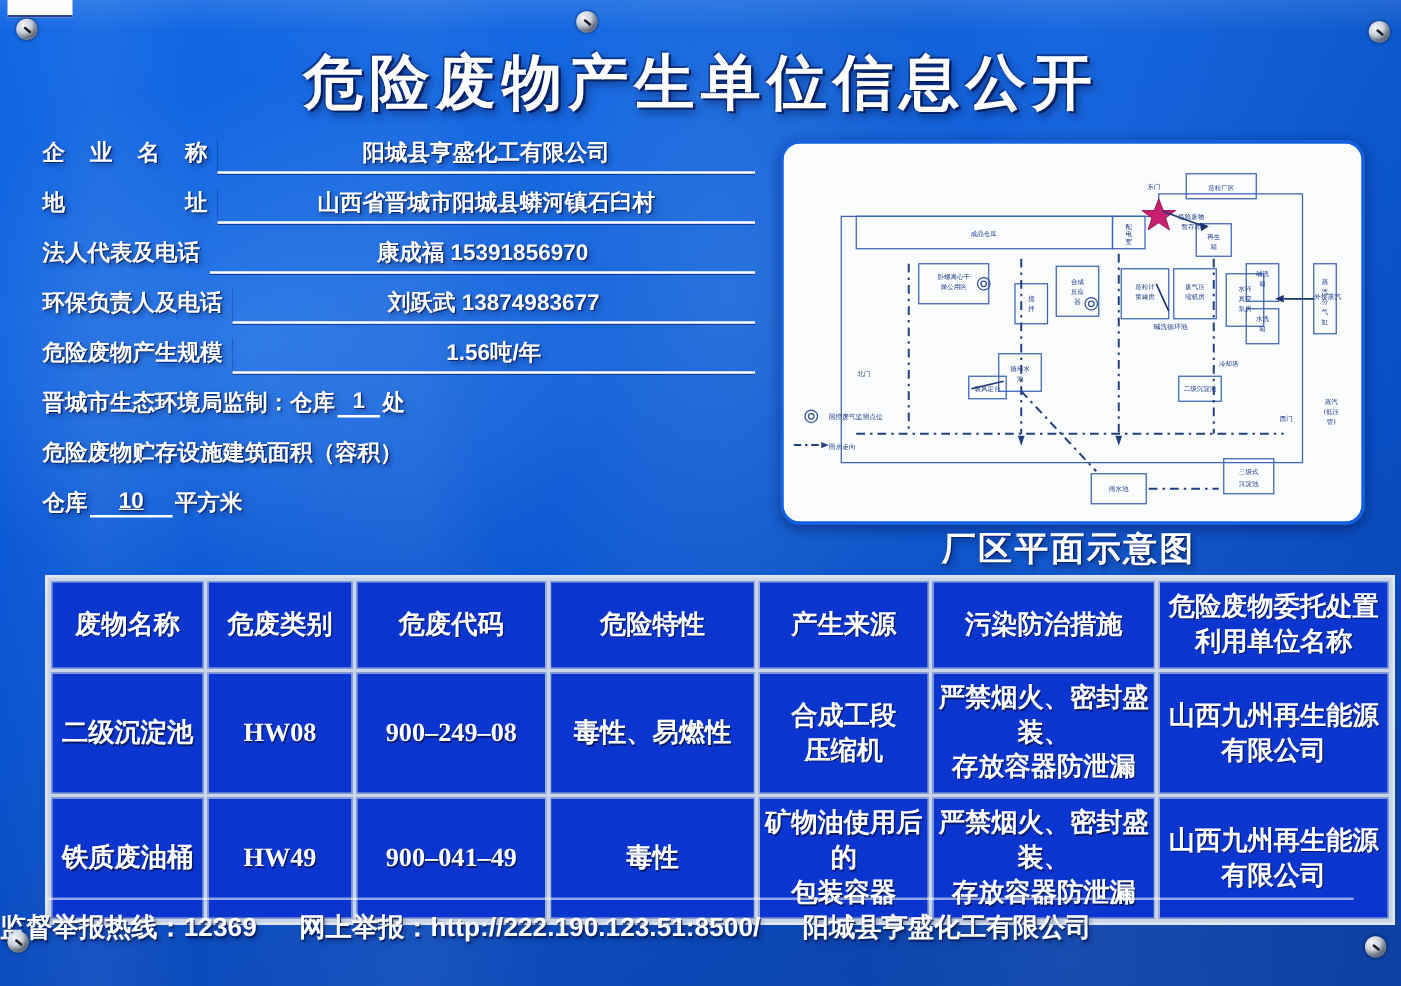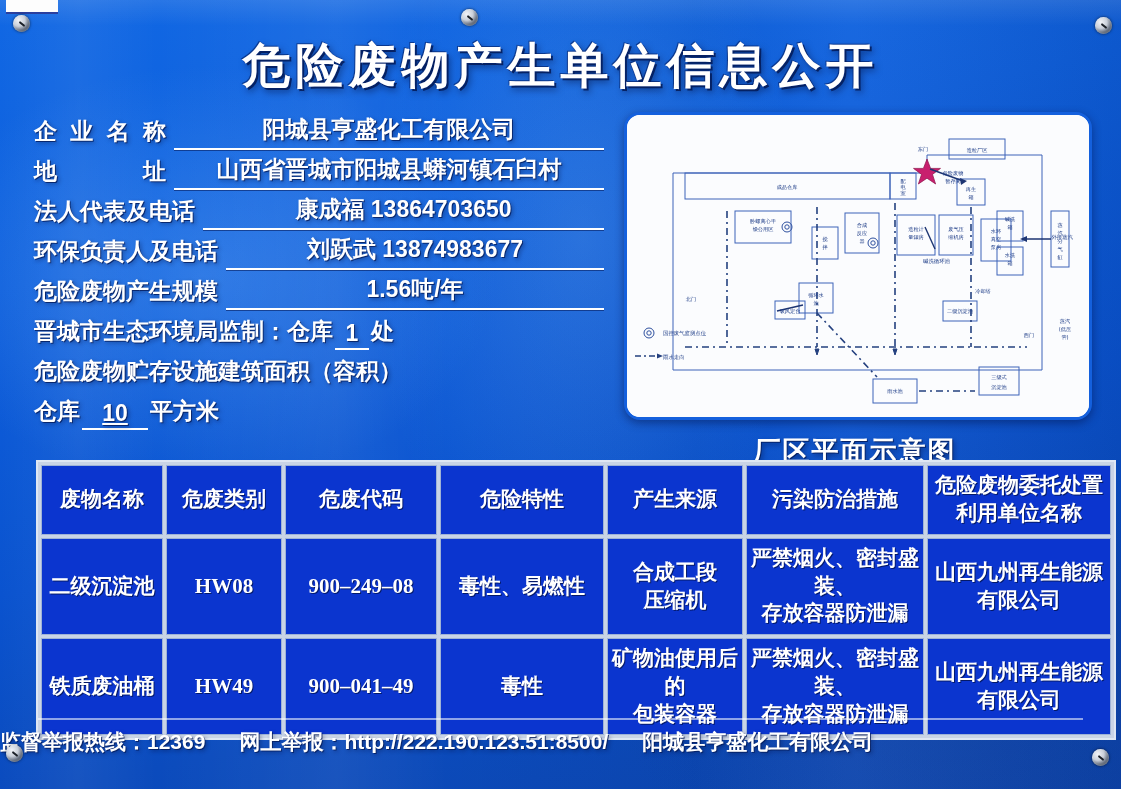--- a/index.html
+++ b/index.html
@@ -102,23 +102,23 @@
   
   .info {
     position: absolute;
     left: 34px;
     top: 110px;
     width: 570px;
     z-index: 3;
   }
   .info-row {
     display: flex;
-    align-items: flex-end;
+    align-items: flex-start;
     height: 40px;
-    font-size: 23px;
+    font-size: 18px;
     font-weight: bold;
     color: #ffffff;
     text-shadow: 1px 1px 0 rgba(5,28,90,0.8), 2px 2px 4px rgba(0,10,50,0.4);
     white-space: nowrap;
   }
   .info-label {
     flex: 0 0 auto;
     padding-bottom: 3px;
   }
   .lbl-spread {
@@ -155,21 +155,21 @@
     background: #fbfcfe;
     border: 3px solid #1460dd;
     border-radius: 16px;
     overflow: hidden;
     z-index: 3;
     box-shadow: 0 3px 10px rgba(0,12,60,0.45);
   }
   .map-caption {
     position: absolute;
     left: 624px;
-    top: 433px;
+    top: 421px;
     width: 462px;
     text-align: center;
     font-size: 27px;
     font-weight: bold;
     letter-spacing: 2px;
     color: #ffffff;
     text-shadow: 1px 1px 0 rgba(5,28,90,0.85), 2px 3px 5px rgba(0,10,50,0.45);
     z-index: 3;
   }
   .map-svg { display: block; width: 100%; height: 100%; }
@@ -269,21 +269,21 @@
       <span class="info-value">阳城县亨盛化工有限公司</span>
     </div>
 
     <div class="info-row">
       <span class="info-label"><span class="lbl-spread">地　　址</span></span>
       <span class="info-value">山西省晋城市阳城县蟒河镇石臼村</span>
     </div>
 
     <div class="info-row">
       <span class="info-label">法人代表及电话</span>
-      <span class="info-value">康成福 13864703650</span>
+      <span class="info-value">康成福 15391856970</span>
     </div>
 
     <div class="info-row">
       <span class="info-label">环保负责人及电话</span>
       <span class="info-value">刘跃武 13874983677</span>
     </div>
 
     <div class="info-row">
       <span class="info-label">危险废物产生规模</span>
       <span class="info-value">1.56吨/年</span>

